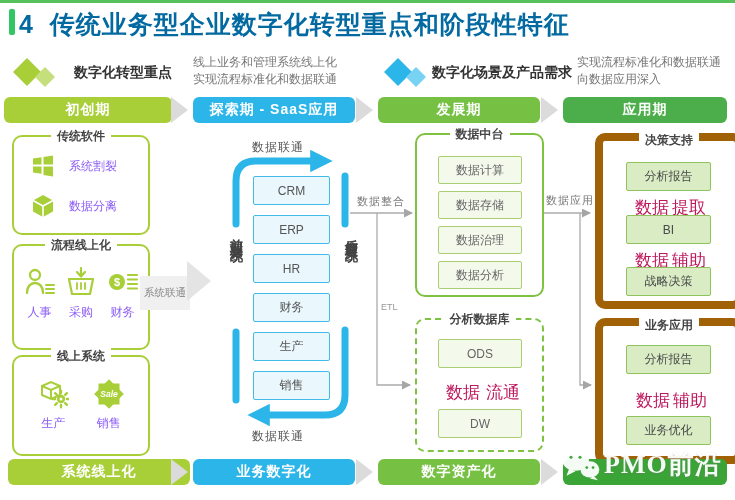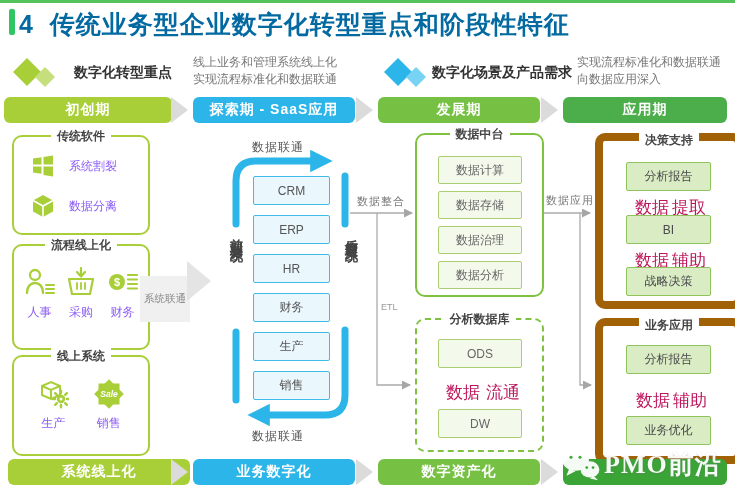--- a/index.html
+++ b/index.html
@@ -23,21 +23,21 @@
   .bigchev{width:0;height:0;border-top:20px solid transparent;border-bottom:20px solid transparent;
         border-left:24px solid #E4E4E4;}
   
   .gbox{border:2px solid #A8CE38;border-radius:10px;background:#fff;}
   .boxtitle{position:absolute;top:-9px;left:50%;transform:translateX(-50%);background:#fff;
             padding:0 6px;font-size:12px;font-weight:bold;color:#444;white-space:nowrap;}
   .irow{position:absolute;left:16px;display:flex;align-items:center;gap:13px;}
   .ilabel{font-size:12px;color:#8b5cf6;white-space:nowrap;}
   .icolwrap{position:absolute;left:0;right:0;display:flex;justify-content:space-evenly;}
   .icol{display:flex;flex-direction:column;align-items:center;gap:6px;}
-  .conlabel{font-size:10.5px;color:#888;background:#F0F0F0;padding:16px 4px;white-space:nowrap;}
+  .conlabel{font-size:10.5px;color:#888;background:#F0F0F0;padding:10px 4px;white-space:nowrap;}
   
   .bluebox{left:253px;width:75px;height:27px;background:#EAF7FD;border:1px solid #41BCE8;border-radius:2px;
            display:flex;align-items:center;justify-content:center;font-size:12px;color:#555;}
   .vtext{writing-mode:vertical-rl;text-orientation:upright;font-size:13px;font-weight:bold;color:#444;
          letter-spacing:2px;line-height:14px;}
   .flowlab{font-size:12px;color:#555;letter-spacing:1px;white-space:nowrap;}
   .graylab{font-size:11px;color:#777;letter-spacing:1px;white-space:nowrap;}
   .etllab{font-size:9px;color:#999;white-space:nowrap;background:#fff;padding:0 1px;}
   
   .g3outer{border:2px solid #7FC241;border-radius:10px;background:#fff;}

